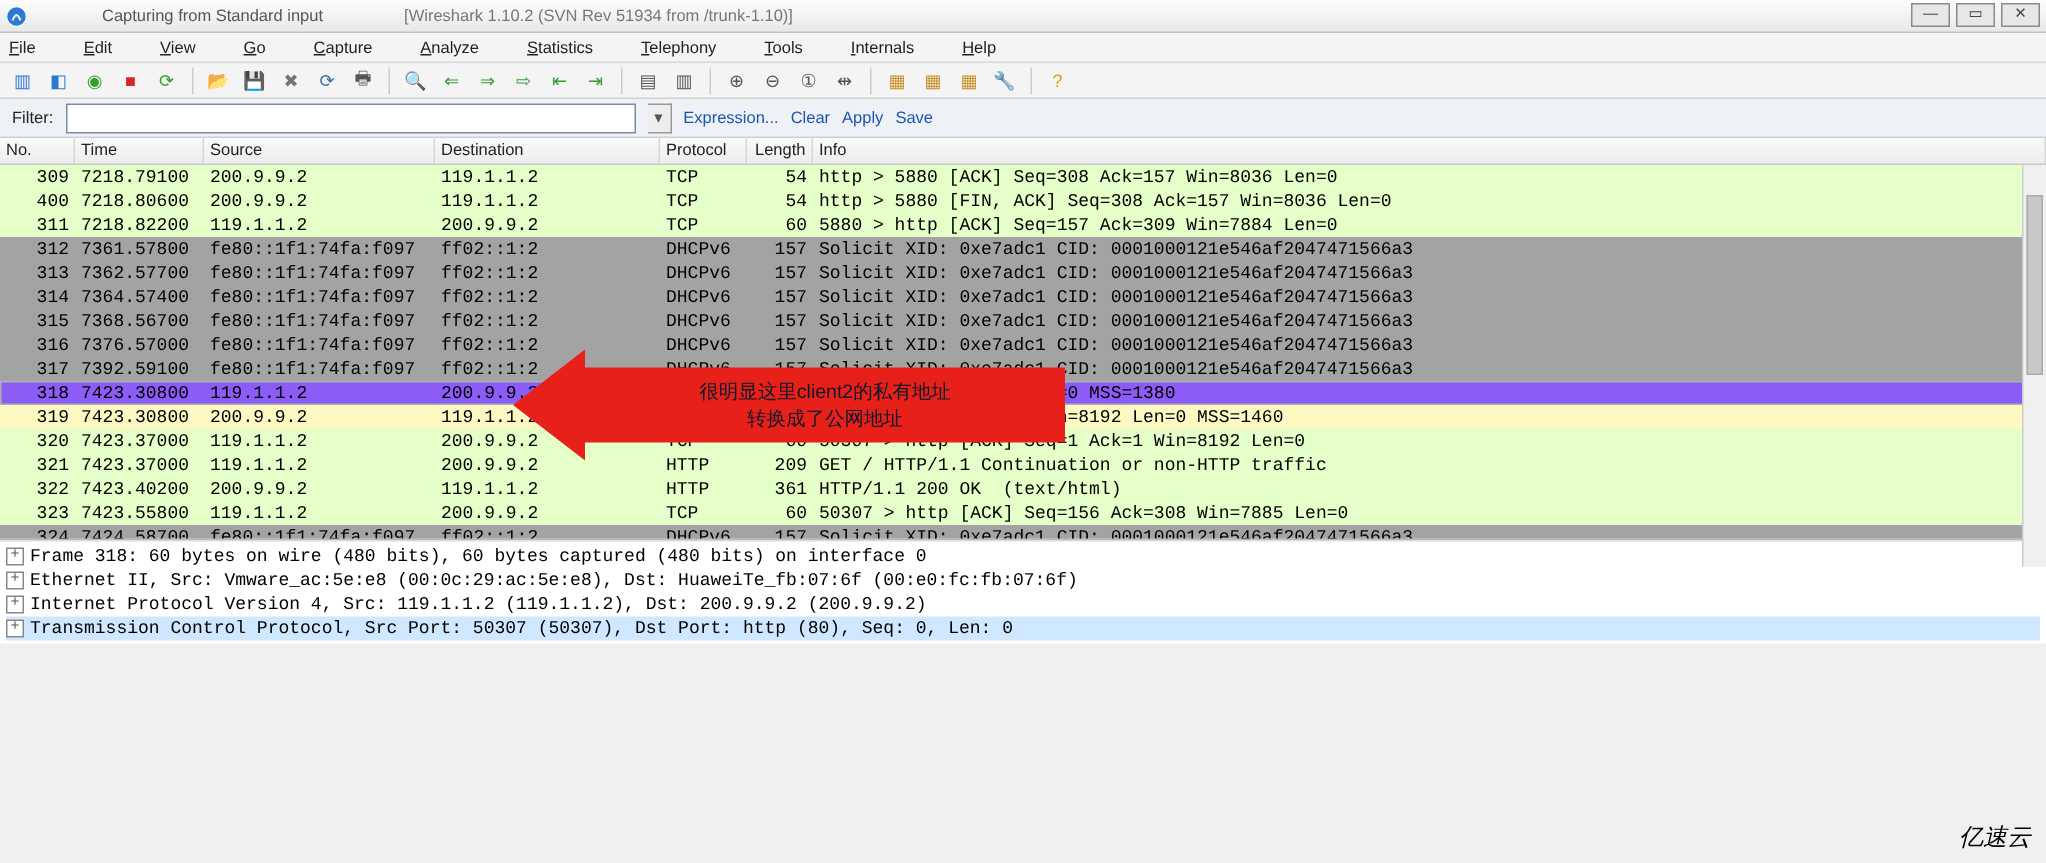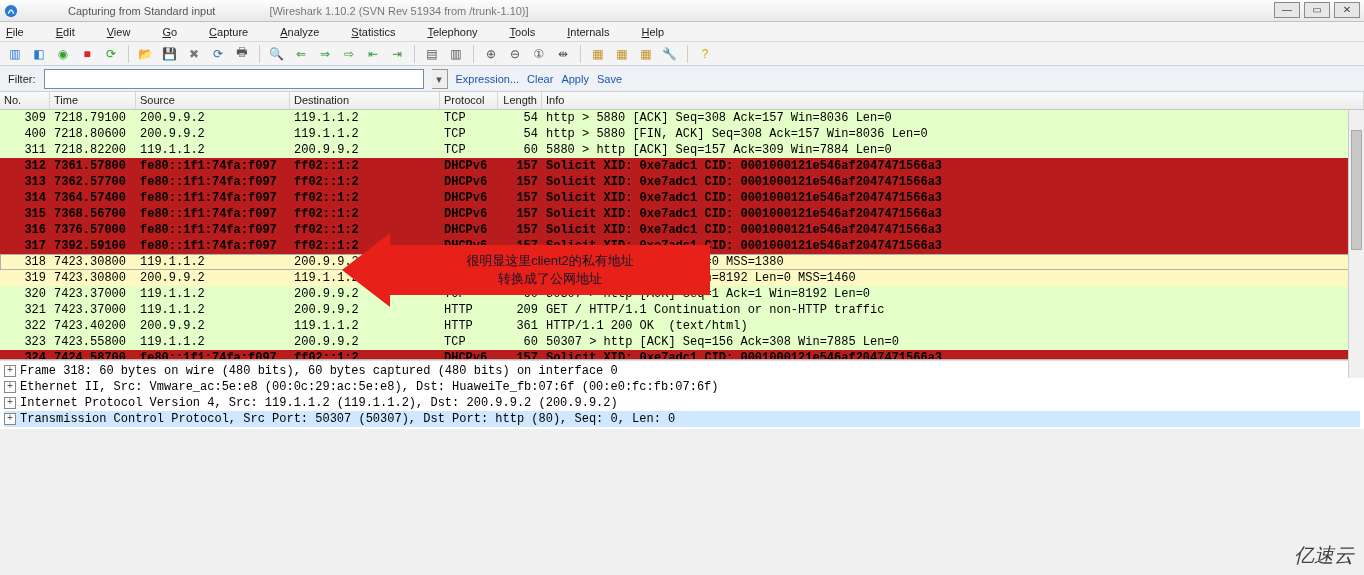--- a/index.html
+++ b/index.html
@@ -23,34 +23,34 @@
   .filterbar .link { color: #1a56b0; }
   .packetwrap { height: 268px; overflow:hidden; border-bottom: 1px solid #b8b8b8; }
   .packethdr { height: 18px; background: linear-gradient(#fafafa,#ececec); border-bottom: 1px solid #c8c8c8; display:flex; font-size: 11px; color:#222; }
   .packethdr div { padding: 2px 4px; border-right: 1px solid #d6d6d6; }
   .col-no{width:50px;} .col-time{width:86px;} .col-src{width:154px;} .col-dst{width:150px;} .col-proto{width:58px;} .col-len{width:44px; text-align:right;} .col-info{flex:1;}
   .packetrows { font-family: "Consolas","Courier New",monospace; font-size: 12px; line-height: 16px; }
   .prow { display:flex; height: 16px; white-space: pre; }
   .prow > div { padding: 0 4px; overflow:hidden; }
   .prow .col-no{text-align:right;}
   .row-green { background: #e4ffc7; }
-  .row-blue  { background: #b91c1c; font-weight: bold; }
-  .row-sel   { background: #fef9c3; outline: 1px solid #b0b0b0; outline-offset:-1px; }
+  .row-blue  { background: #a3a3a3; }
+  .row-sel   { background: #8b5cf6; outline: 1px solid #b0b0b0; outline-offset:-1px; }
   .row-grey  { background: #fef9c3; }
   .details { background: #fff; font-family: "Consolas","Courier New",monospace; font-size: 12px; line-height: 16px; padding: 2px 4px; border-top:1px solid #ddd; }
   .details .line { display:flex; align-items:center; }
   .details .exp { width:12px; height:12px; border:1px solid #888; margin-right:4px; text-align:center; line-height:10px; font-size:10px; background:#fff; color:#555;}
   .details .hl { background: #cfe7ff; width:100%; }
   .arrowwrap { position:absolute; left:390px; top:245px; pointer-events:none; }
   .arrowbody { position:relative; width:320px; height:50px; background:#e8201a; color:#0f172a; font-size:13px; display:flex; flex-direction:column; align-items:center; justify-content:center; }
   .arrowbody::before { content:""; position:absolute; left:-48px; top:-12px; border-top:37px solid transparent; border-bottom:37px solid transparent; border-right:48px solid #e8201a; }
   
   .vscroll { position:absolute; right:0; top:110px; width:16px; height:268px; background:#f0f0f0; border-left:1px solid #ccc;}
   .vthumb { margin:20px 2px; height:120px; background:#c8c8c8; border:1px solid #aaa;}
-  .watermark { position:absolute; right:10px; bottom:6px; color:#404040; font-size:20px; font-style:italic;margin-left:20px;}
+  .watermark { position:absolute; right:10px; bottom:6px; color:#000000; font-size:16px; font-style:italic;margin-left:20px;}
 </style>
 </head>
 <body>
 
 <div class="titlebar">
   <span class="appicon">
     <svg viewBox="0 0 16 16">
         <circle cx="8" cy="8" r="7" fill="#2a7ad4"></circle>
         <path d="M5 11 Q8 3 11 11" stroke="#fff" fill="none" stroke-width="1.5"></path>
       </svg>

